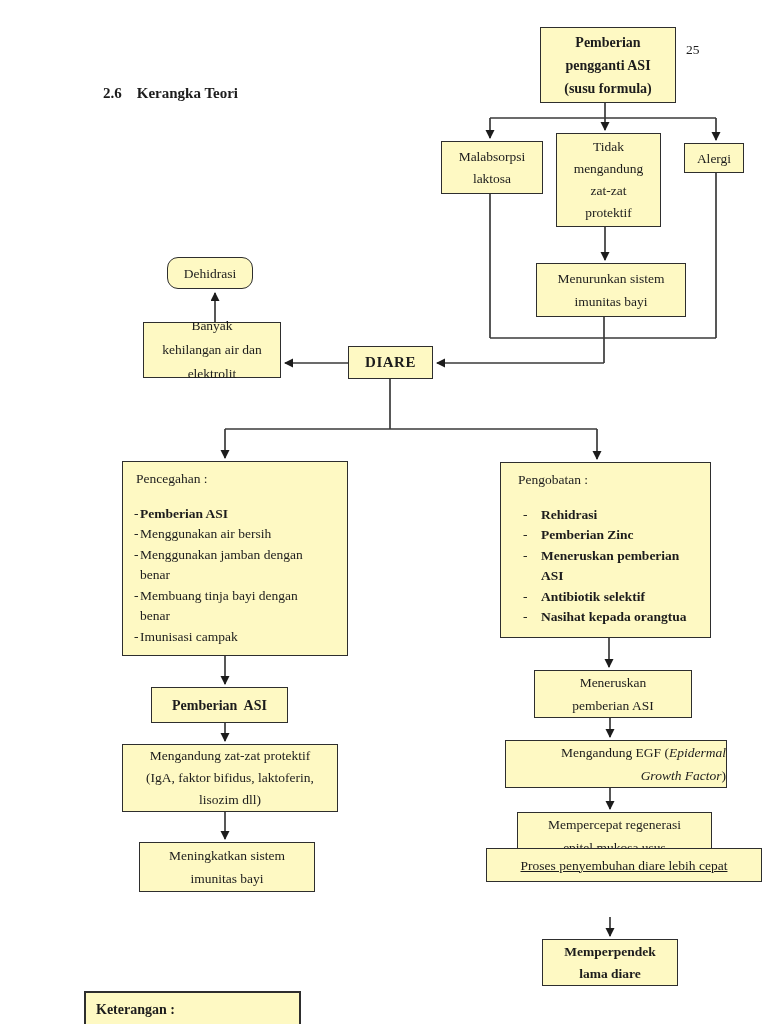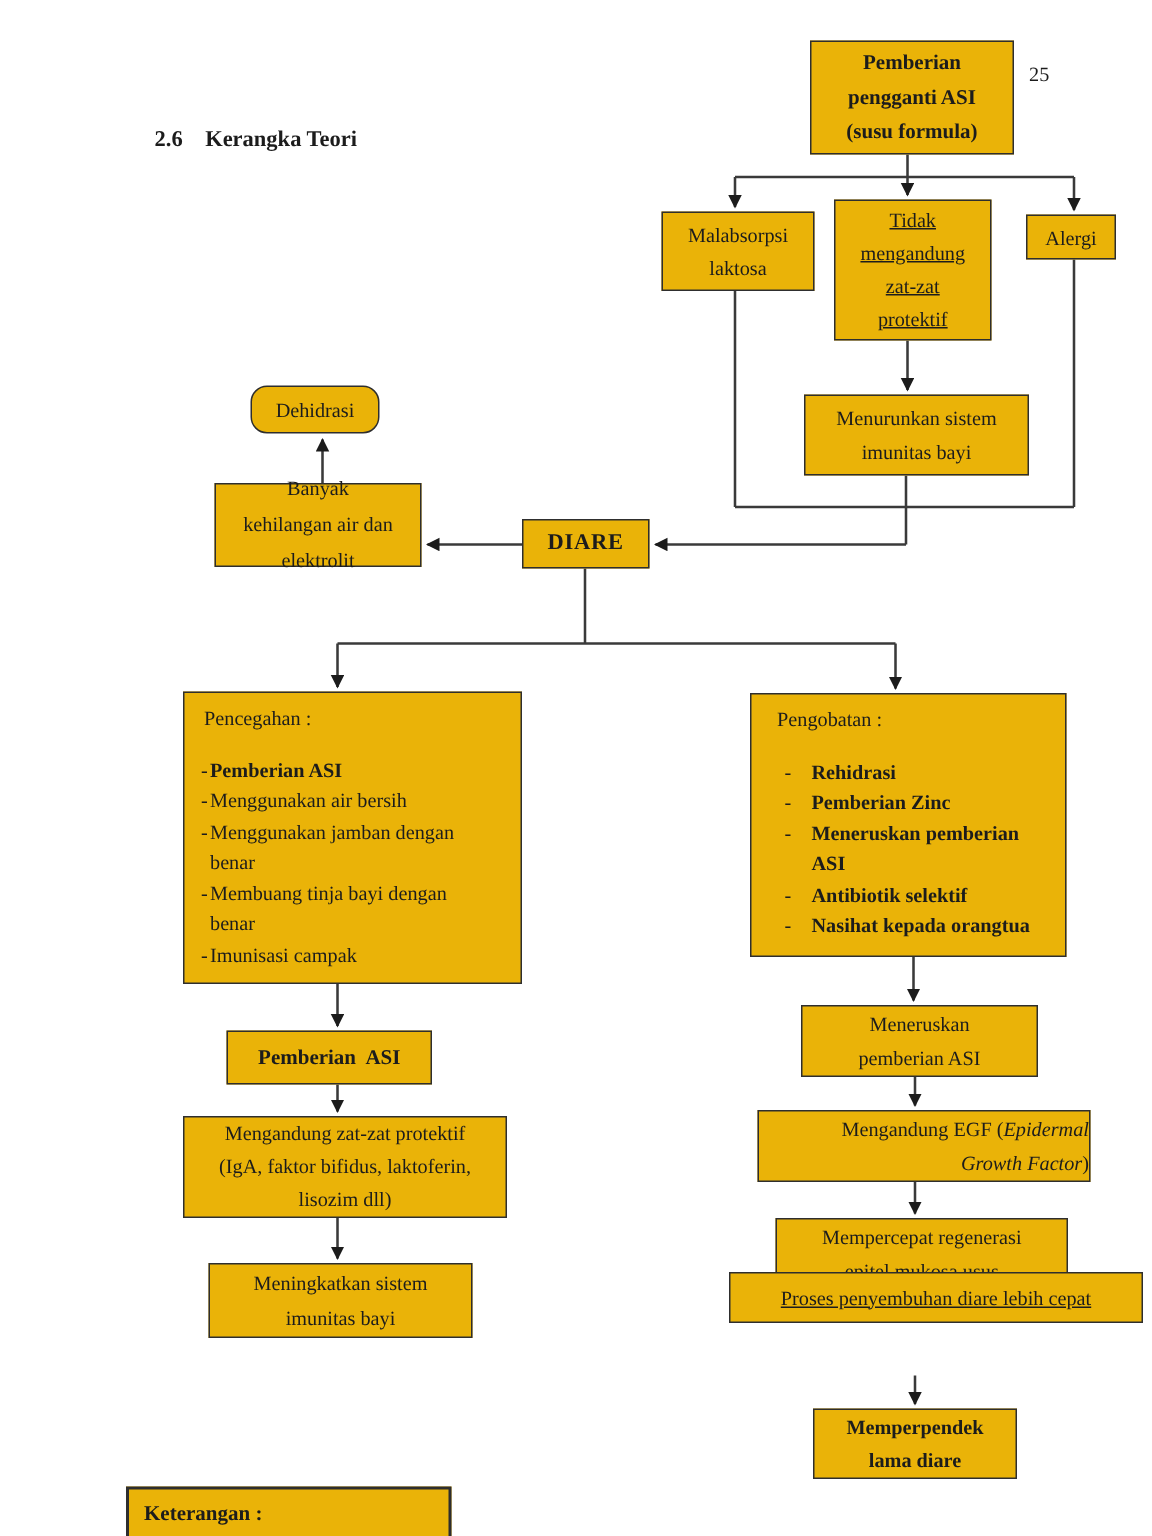--- a/index.html
+++ b/index.html
@@ -14,21 +14,21 @@
     color: #1c1c1c;
   }
   svg.connectors {
     position: absolute;
     left: 0; top: 0;
     width: 768px; height: 1024px;
     z-index: 1;
   }
   .box {
     position: absolute;
-    background: #eab308;
+    background: #fef9c3;
     border: 1.6px solid #2e2e2e;
     z-index: 2;
     font-size: 13.5px;
     line-height: 21px;
     text-align: center;
     display: flex;
     flex-direction: column;
     justify-content: center;
   }
   .bold { font-weight: bold; }
@@ -44,21 +44,21 @@
   }
   .page-number {
     position: absolute;
     left: 686px; top: 42px;
     font-size: 13.5px;
     z-index: 2;
   }
   
   .b-pemberian-pengganti { left: 540px; top: 27px;  width: 136px; height: 76px; font-size: 14px; font-weight: bold; line-height: 23px; }
   .b-malabsorpsi        { left: 441px; top: 141px; width: 102px; height: 53px; line-height: 22px; }
-  .b-tidak              { left: 556px; top: 133px; width: 105px; height: 94px; line-height: 22px; text-decoration: underline; }
+  .b-tidak              { left: 556px; top: 133px; width: 105px; height: 94px; line-height: 22px; }
   .b-alergi             { left: 684px; top: 143px; width: 60px;  height: 30px; }
   .b-menurunkan         { left: 536px; top: 263px; width: 150px; height: 54px; line-height: 23px; }
   .b-dehidrasi          { left: 167px; top: 257px; width: 86px;  height: 32px; border-radius: 11px; }
   .b-banyak             { left: 143px; top: 322px; width: 138px; height: 56px; line-height: 24px; }
   .b-diare              { left: 348px; top: 346px; width: 85px;  height: 33px; font-size: 15px; font-weight: bold; letter-spacing: 0.5px; }
   .b-pencegahan         { left: 122px; top: 461px; width: 226px; height: 195px; }
   .b-pengobatan         { left: 500px; top: 462px; width: 211px; height: 176px; }
   .b-pemberian-asi      { left: 151px; top: 687px; width: 137px; height: 36px; font-size: 14px; font-weight: bold; }
   .b-mengandung-zat     { left: 122px; top: 744px; width: 216px; height: 68px; line-height: 22px; }
   .b-meningkatkan       { left: 139px; top: 842px; width: 176px; height: 50px; line-height: 23px; }

